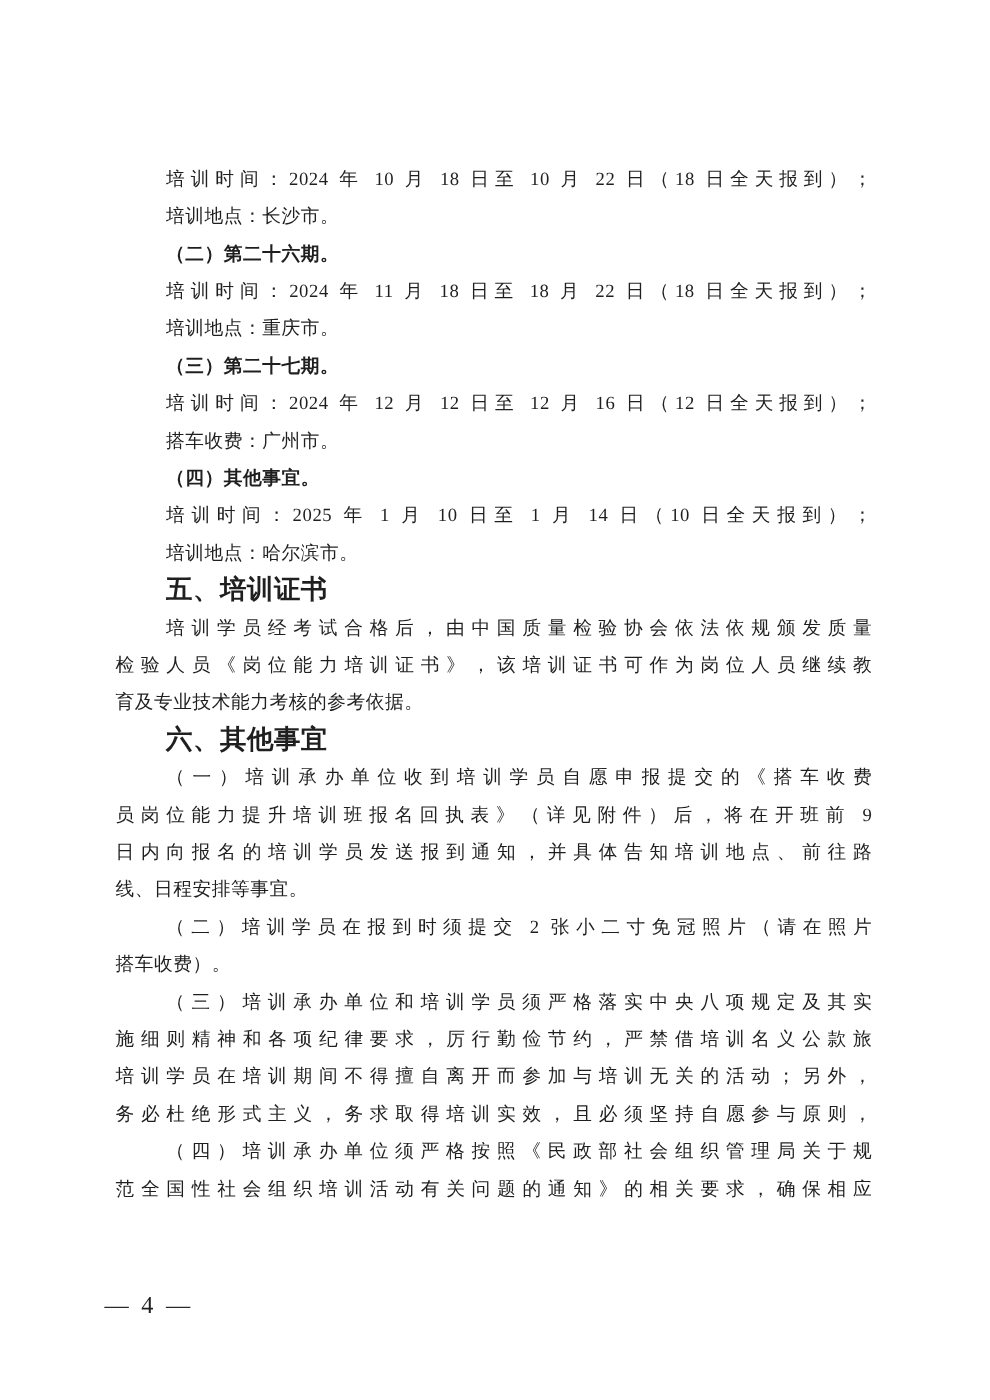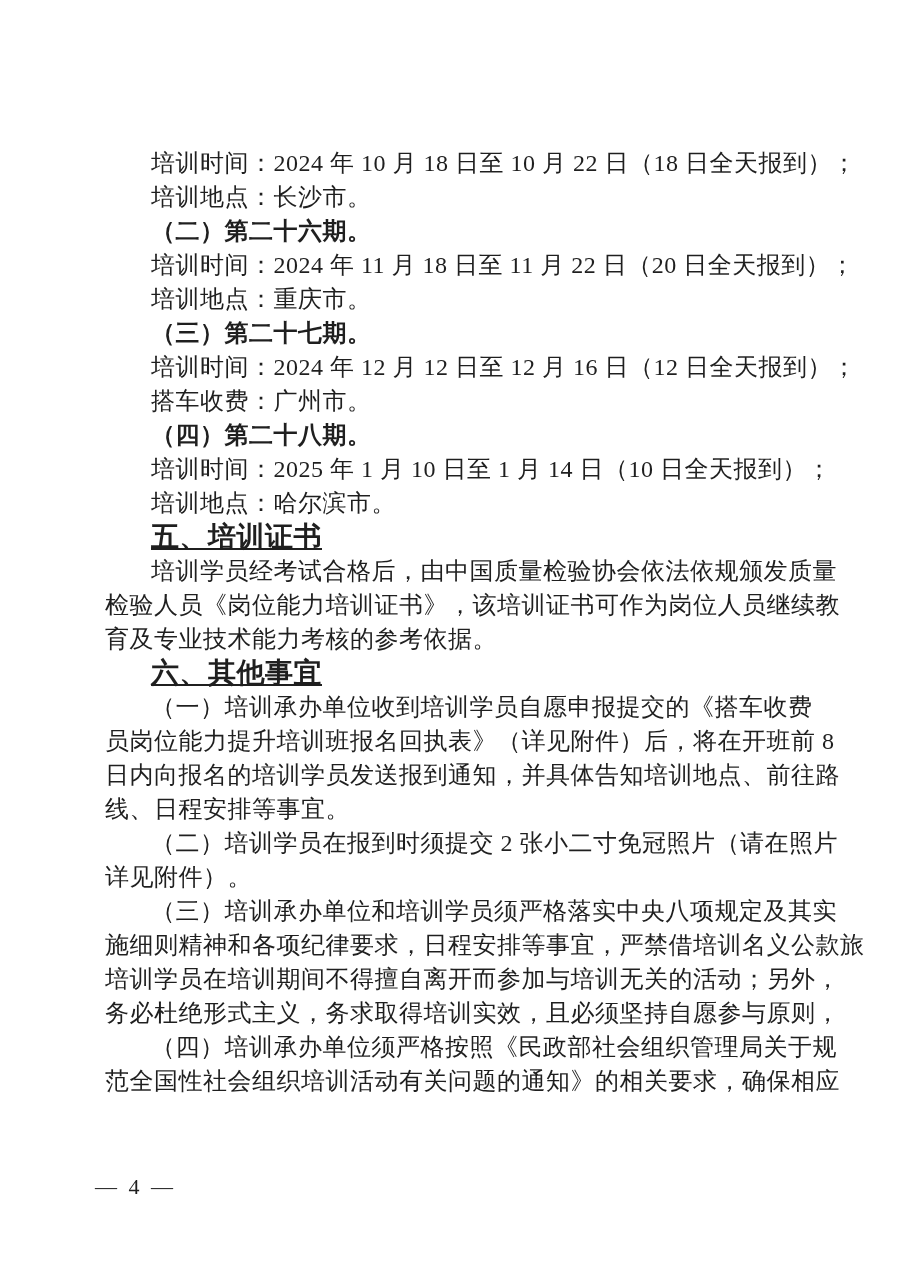--- a/index.html
+++ b/index.html
@@ -19,41 +19,40 @@
   }
   .doc-body {
     position: absolute;
     left: 105px;
     top: 146px;
     width: 688px;
   }
   .line {
     height: 34px;
     line-height: 34px;
-    font-size: 24px;
+    font-size: 17px;
     white-space: nowrap;
     letter-spacing: 0.5px;
   }
   .line.indent {
     text-indent: 46px;
   }
   .line.justify {
     text-align: justify;
     text-align-last: justify;
   }
   
   .line.kai-heading {
     font-weight: bold;
   }
   
   .line.hei-heading {
     font-weight: bold;
     font-family: "Liberation Sans", "DejaVu Sans", sans-serif;
-    font-size: 28px;
-    text-decoration: underline;
+    font-size: 24px;
   }
   .page-footer {
     position: absolute;
     left: 95px;
     top: 1170px;
     height: 34px;
     line-height: 34px;
     font-size: 22px;
     letter-spacing: 3px;
     color: #1f1f1f;
@@ -61,41 +60,41 @@
 </style>
 </head>
 <body>
 
 <div class="page">
   <main class="doc-body">
 
   <div class="line indent justify">培训时间：2024 年 10 月 18 日至 10 月 22 日（18 日全天报到）；</div>
       <div class="line indent">培训地点：长沙市。</div>
       <div class="line kai-heading indent">（二）第二十六期。</div>
-      <div class="line indent justify">培训时间：2024 年 11 月 18 日至 11 月 22 日（20 日全天报到）；</div>
+      <div class="line indent justify">培训时间：2024 年 11 月 18 日至 18 月 22 日（18 日全天报到）；</div>
       <div class="line indent">培训地点：重庆市。</div>
       <div class="line kai-heading indent">（三）第二十七期。</div>
       <div class="line indent justify">培训时间：2024 年 12 月 12 日至 12 月 16 日（12 日全天报到）；</div>
       <div class="line indent">搭车收费：广州市。</div>
-      <div class="line kai-heading indent">（四）第二十八期。</div>
+      <div class="line kai-heading indent">（四）其他事宜。</div>
       <div class="line indent justify">培训时间：2025 年 1 月 10 日至 1 月 14 日（10 日全天报到）；</div>
       <div class="line indent">培训地点：哈尔滨市。</div>
       <div class="line hei-heading indent">五、培训证书</div>
       <div class="line indent justify">培训学员经考试合格后，由中国质量检验协会依法依规颁发质量</div>
       <div class="line justify">检验人员《岗位能力培训证书》，该培训证书可作为岗位人员继续教</div>
       <div class="line">育及专业技术能力考核的参考依据。</div>
       <div class="line hei-heading indent">六、其他事宜</div>
       <div class="line indent justify">（一）培训承办单位收到培训学员自愿申报提交的《搭车收费</div>
-      <div class="line justify">员岗位能力提升培训班报名回执表》（详见附件）后，将在开班前 8</div>
+      <div class="line justify">员岗位能力提升培训班报名回执表》（详见附件）后，将在开班前 9</div>
       <div class="line justify">日内向报名的培训学员发送报到通知，并具体告知培训地点、前往路</div>
       <div class="line">线、日程安排等事宜。</div>
       <div class="line indent justify">（二）培训学员在报到时须提交 2 张小二寸免冠照片（请在照片</div>
-      <div class="line">详见附件）。</div>
+      <div class="line">搭车收费）。</div>
       <div class="line indent justify">（三）培训承办单位和培训学员须严格落实中央八项规定及其实</div>
-      <div class="line justify">施细则精神和各项纪律要求，日程安排等事宜，严禁借培训名义公款旅</div>
+      <div class="line justify">施细则精神和各项纪律要求，厉行勤俭节约，严禁借培训名义公款旅</div>
       <div class="line justify">培训学员在培训期间不得擅自离开而参加与培训无关的活动；另外，</div>
       <div class="line justify">务必杜绝形式主义，务求取得培训实效，且必须坚持自愿参与原则，</div>
       <div class="line indent justify">（四）培训承办单位须严格按照《民政部社会组织管理局关于规</div>
       <div class="line justify">范全国性社会组织培训活动有关问题的通知》的相关要求，确保相应</div>
     </main>
   <footer class="page-footer">
     <span>— 4 —</span>
   </footer>
 </div>
 

